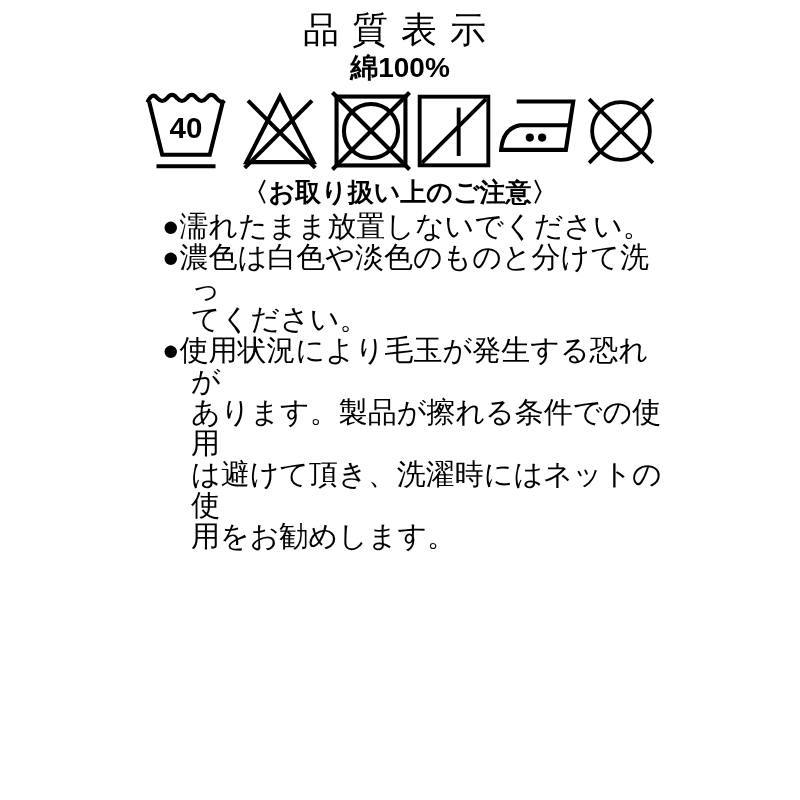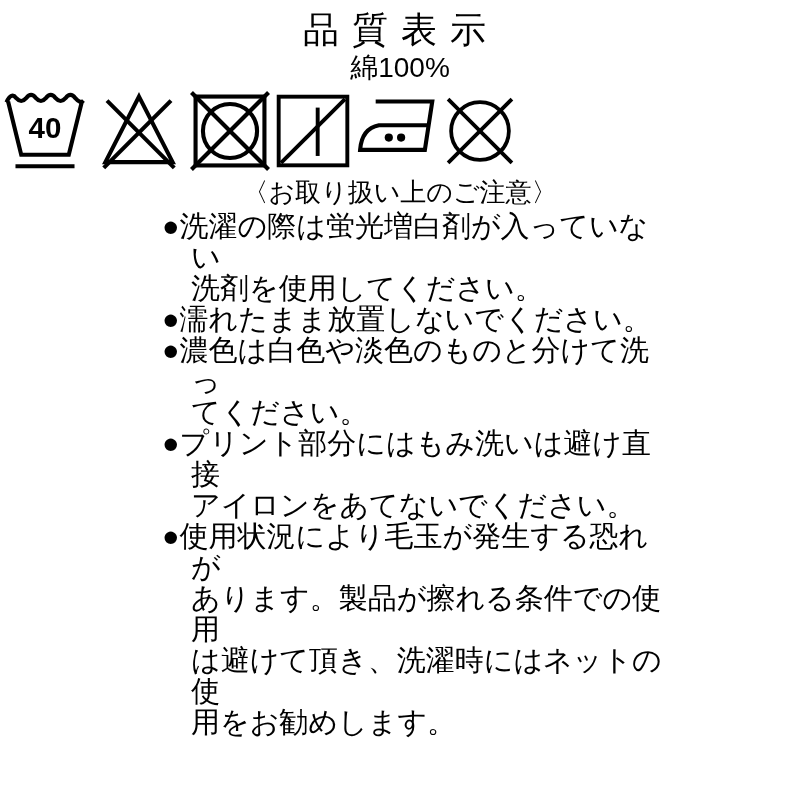--- a/index.html
+++ b/index.html
@@ -9,36 +9,36 @@
     font-family:"Liberation Sans","DejaVu Sans",sans-serif;
     -webkit-font-smoothing:antialiased;
   }
   .label{width:800px;height:800px;}
   .title{
     text-align:center;font-size:36px;line-height:43px;
     letter-spacing:13px;padding-left:2px;margin-top:8px;
     font-weight:500;
   }
   .composition{
-    text-align:center;font-size:28px;line-height:34px;font-weight:400;
+    text-align:center;font-size:28px;line-height:34px;font-weight:700;
   }
   .symbols{
-    display:flex;align-items:center;
+    display:flex;justify-content:center;align-items:center;
     gap:2px;margin-top:4px;height:84px;
   }
   .symbols svg{display:block;}
   .sym-stroke{stroke:#000;stroke-width:5;fill:none;}
   .sym-fill{fill:#000;stroke:none;}
   .sym-num{
     font-family:"Liberation Sans","DejaVu Sans",sans-serif;
     font-size:36px;font-weight:600;fill:#000;
   }
   .care-note{
     text-align:center;font-size:26px;line-height:30px;margin-top:4px;
-    font-weight:400;
+    font-weight:700;
   }
   .bullets{
     list-style:none;margin:4px 0 0 162px;padding:0;
     width:500px;font-size:29px;line-height:31px;font-weight:500;
   }
   .bullets li{
     padding-left:29px;text-indent:-29px;white-space:pre-line;
   }
 </style>
 </head>
@@ -86,26 +86,22 @@
     <svg width="76" height="82" viewBox="0 0 100 100">
       <circle class="sym-stroke" cx="50" cy="50" r="38"></circle>
       <line class="sym-stroke" x1="8" y1="8" x2="92" y2="92"></line>
       <line class="sym-stroke" x1="92" y1="8" x2="8" y2="92"></line>
     </svg>
   </div>
 
   <div class="care-note">〈お取り扱い上のご注意〉</div>
 
   <ul class="bullets">
-      <li>●洗濯の際は蛍光増白剤が入っていない
-洗剤を使用してください。</li>
       <li>●濡れたまま放置しないでください。</li>
       <li>●濃色は白色や淡色のものと分けて洗っ
 てください。</li>
-      <li>●プリント部分にはもみ洗いは避け直接
-アイロンをあてないでください。</li>
       <li>●使用状況により毛玉が発生する恐れが
 あります。製品が擦れる条件での使用
 は避けて頂き、洗濯時にはネットの使
 用をお勧めします。</li>
     </ul>
 
 </div>
 
 </body></html>

